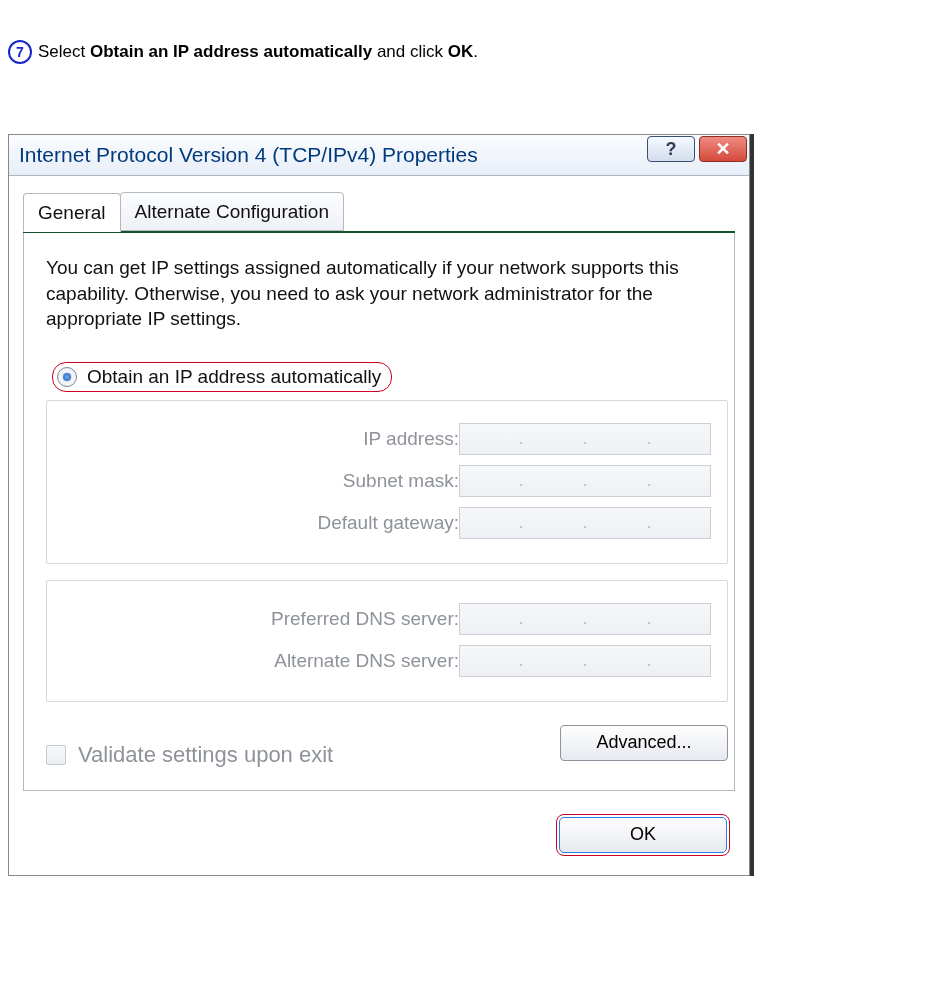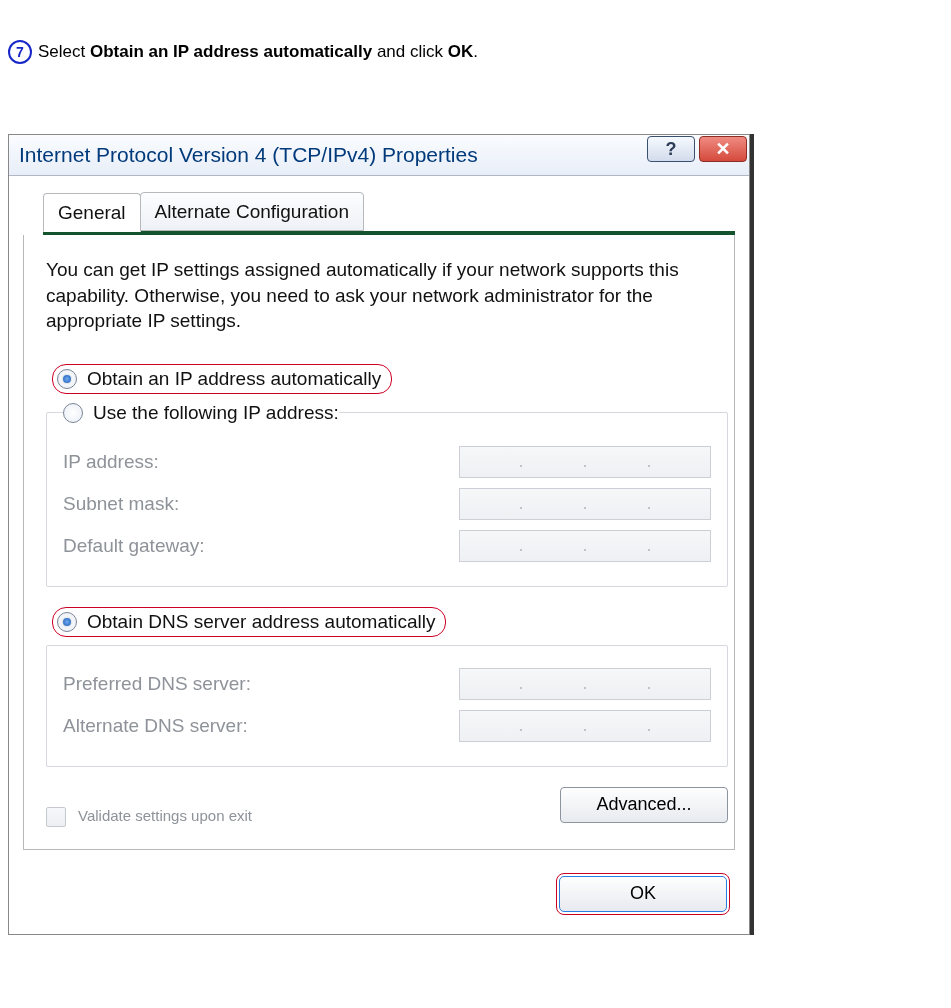--- a/index.html
+++ b/index.html
@@ -84,22 +84,21 @@
   }
 
   .client {
     background: #fff;
     padding: 16px 14px 22px 14px;
   }
   .tabstrip {
     display: flex;
     align-items: flex-end;
     position: relative;
-    border-bottom: 4px solid #14532d;
-    margin-left: 20px;
+    border-bottom: 2px solid #14532d;
   }
   .tab {
     padding: 8px 14px 7px 14px;
     border: 1px solid #b6b8bb;
     background: linear-gradient(#fcfdff,#eef1f6);
     font-size: 19px;
     color: #111;
     margin-right: -1px;
     border-top-left-radius: 4px;
     border-top-right-radius: 4px;
@@ -165,43 +164,44 @@
     margin: 0;
     font-size: 19px;
     color: #111;
     display: flex;
     align-items: center;
     gap: 10px;
   }
   .field-row {
     display: flex;
     align-items: center;
-    justify-content: space-between;
+    justify-content: flex-end;
     margin: 10px 0;
   }
   .field-label {
     font-size: 19px;
     color: #8e9299;
   }
   .ip-box {
     width: 250px;
     height: 30px;
     border: 1px solid #ccd0d6;
     background: linear-gradient(#f6f7f9,#eef0f3);
     display: flex;
     align-items: center;
     justify-content: space-evenly;
     color: #b8bcc3;
     font-size: 18px;
   }
   .ip-box span { width: 6px; text-align: center; }
   .checkbox-row {
     display: flex;
+    align-items: center;
     gap: 12px;
-    font-size: 15px;
+    font-size: 22px;
     color: #8e9299;
     margin-top: 24px;
   }
   .checkbox {
     width: 18px; height: 18px;
     border: 1px solid #c5c9cf;
     background: linear-gradient(#f7f8fa,#eceff3);
     border-radius: 2px;
   }
   .adv-row {
@@ -270,24 +270,20 @@
 
         <div class="radio-row">
           <span class="highlight-oval">
             <span class="radio">
                 <span class="dot"></span>
               </span>
             <span>Obtain an IP address automatically</span>
           </span>
         </div>
         <fieldset class="fs">
-          <legend>
-            <span class="radio"></span>
-            <span>Use the following IP address:</span>
-          </legend>
           <div class="field-row">
             <span class="field-label">IP address:</span>
             <span class="ip-box">
                 <span>.</span>
                 <span>.</span>
                 <span>.</span>
               </span>
           </div>
           <div class="field-row">
             <span class="field-label">Subnet mask:</span>
@@ -300,28 +296,20 @@
           <div class="field-row">
             <span class="field-label">Default gateway:</span>
             <span class="ip-box">
                 <span>.</span>
                 <span>.</span>
                 <span>.</span>
               </span>
           </div>
         </fieldset>
 
-        <div class="radio-row">
-          <span class="highlight-oval">
-            <span class="radio">
-                <span class="dot"></span>
-              </span>
-            <span>Obtain DNS server address automatically</span>
-          </span>
-        </div>
         <fieldset class="fs">
           <div class="field-row">
             <span class="field-label">Preferred DNS server:</span>
             <span class="ip-box">
                 <span>.</span>
                 <span>.</span>
                 <span>.</span>
               </span>
           </div>
           <div class="field-row">

